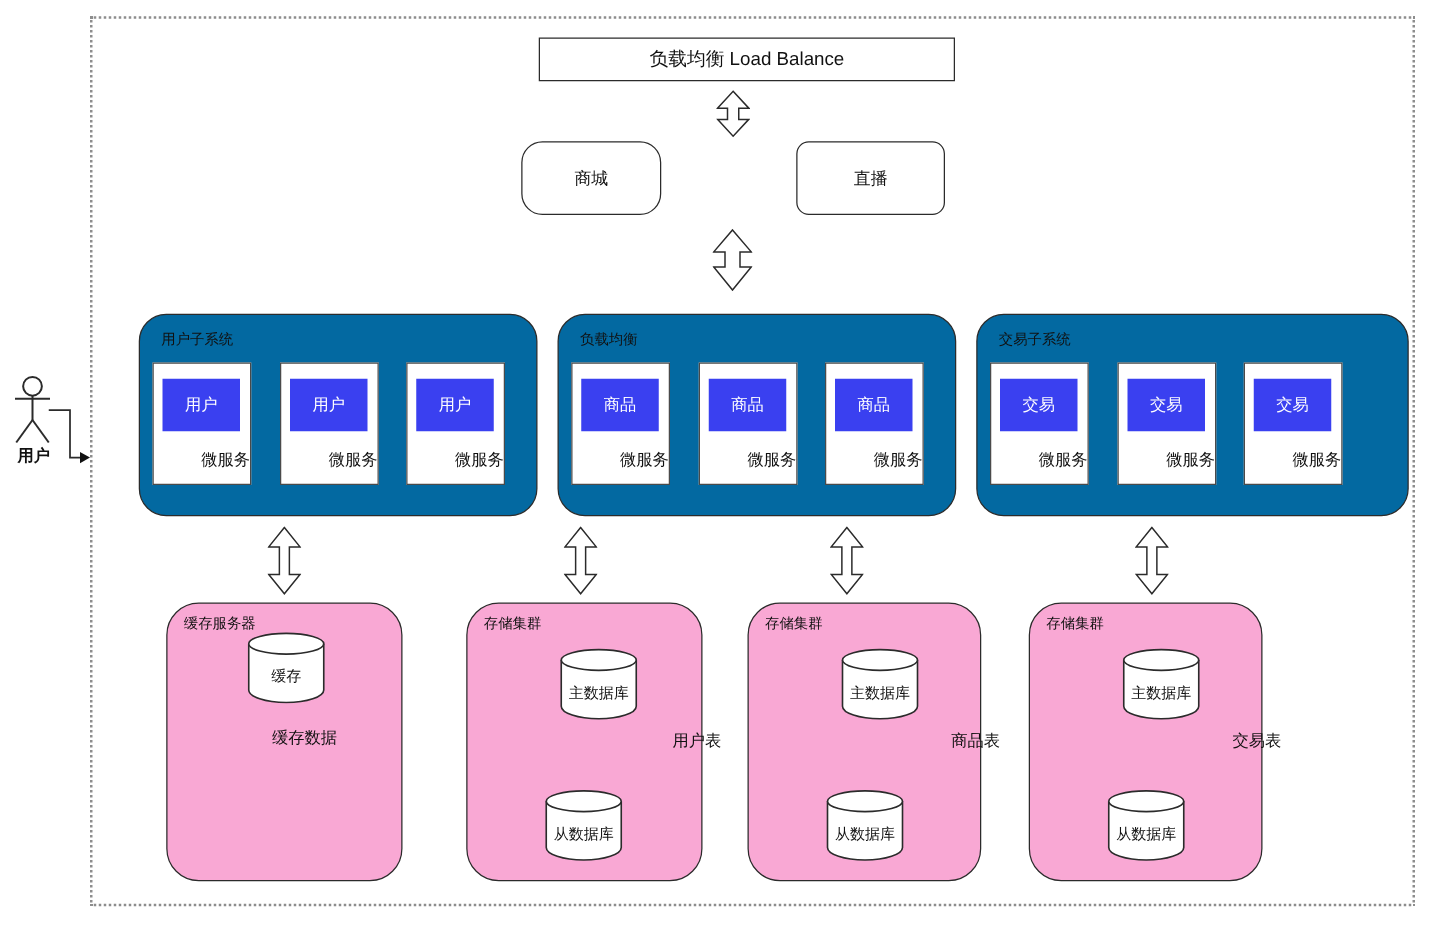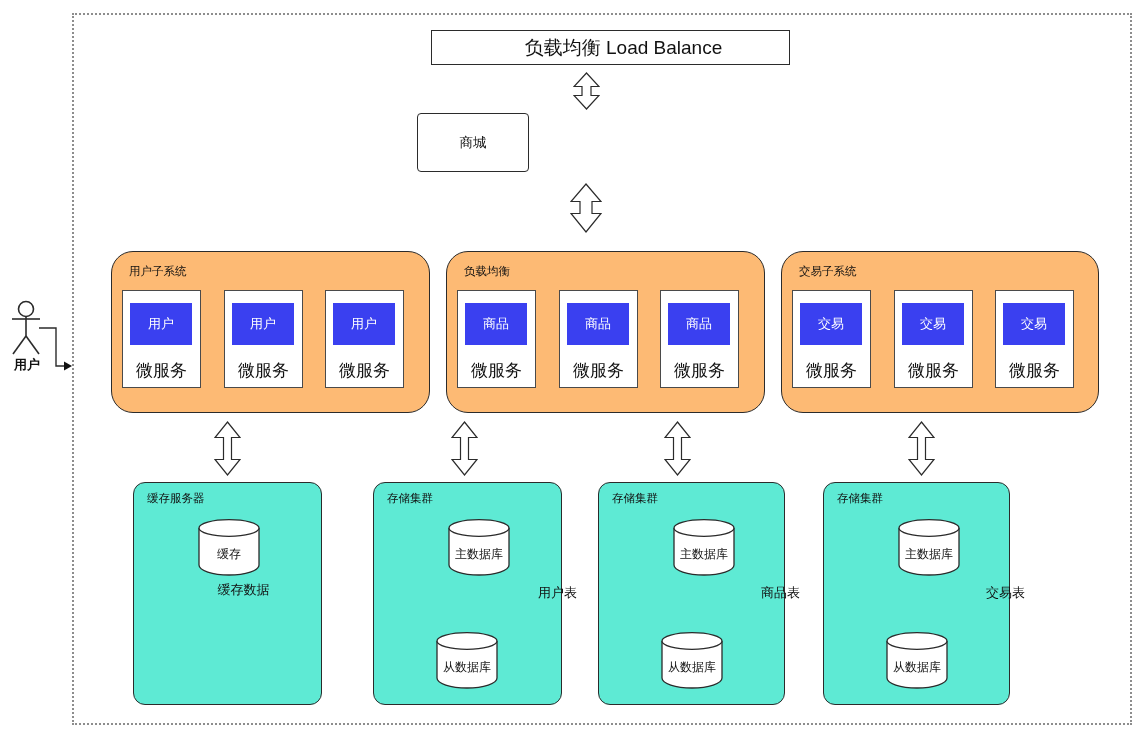--- a/index.html
+++ b/index.html
@@ -14,60 +14,60 @@
     font-family:"Liberation Sans",sans-serif;color:#111111;overflow:hidden;
   }
   .frame{
     position:absolute;left:72px;top:13px;width:1056px;height:708px;
     border:2px dotted var(--dots);
   }
   .node{
     position:absolute;border:1px solid var(--line);background:#ffffff;
     display:flex;align-items:center;justify-content:center;
   }
-  .lb{left:431px;top:30px;width:331px;height:33px;font-size:19px;padding-left:26px;}
-  .mall{left:417px;top:113px;width:110px;height:57px;border-radius:4px;font-size:13.5px;}
+  .lb{left:431px;top:30px;width:331px;height:33px;font-size:15px;}
+  .mall{left:417px;top:113px;width:110px;height:57px;border-radius:17px;font-size:13.5px;}
   .live{left:637px;top:113px;width:117px;height:57px;border-radius:10px;font-size:13.5px;}
   .subsystem{
     position:absolute;top:251px;height:160px;border:1px solid var(--line);
-    border-radius:22px;background:#fdba74;
+    border-radius:22px;background:#0369a1;
   }
   .sub1{left:111px;width:317px;}
   .sub2{left:446px;width:317px;}
-  .sub3{left:781px;width:316px;}
+  .sub3{left:781px;width:316px;padding-left:28px;}
   .sub-label{position:absolute;left:17px;top:12px;font-size:11.5px;white-space:nowrap;}
   .svc-card{
     position:absolute;top:38px;width:77px;height:96px;
     border:1px solid var(--card-line);background:#ffffff;
   }
   .pos1{left:10px;}.pos2{left:112px;}.pos3{left:213px;}
   .svc-blue{
     position:absolute;left:7px;top:12px;width:62px;height:42px;
     background:var(--service-fill);color:#ffffff;
     display:flex;align-items:center;justify-content:center;font-size:13px;
   }
-  .svc-type{position:absolute;left:0;top:68px;width:100%;text-align:center;font-size:17px;}
+  .svc-type{position:absolute;left:0;top:68px;width:100%;text-align:right;font-size:13px;}
   .arrow{position:absolute;}
   .store{
     position:absolute;top:482px;height:221px;border:1px solid var(--line);
-    border-radius:12px;background:#5eead4;
+    border-radius:26px;background:#f9a8d4;
   }
   .st1{left:133px;width:187px;}
   .st2{left:373px;width:187px;}
   .st3{left:598px;width:185px;}
   .st4{left:823px;width:185px;}
   .store-label{position:absolute;left:13px;top:8px;font-size:11.5px;white-space:nowrap;}
   .cyl{position:absolute;width:64px;height:58px;}
   .cyl svg{position:absolute;left:0;top:0;}
   .cyl-label{position:absolute;left:0;top:28px;width:100%;text-align:center;font-size:12px;white-space:nowrap;}
   .caption{position:absolute;left:16px;width:100%;text-align:center;font-size:13px;}
   .cap1{top:98px;}
   .capn{top:101px;text-align:right;}
   .cyl-top{top:35px;left:73px;}
-  .cyl-top-d1{top:35px;left:63px;}
+  .cyl-top-d1{top:22px;left:63px;}
   .cyl-bottom{top:148px;left:61px;}
   .actor{position:absolute;left:5px;top:295px;}
   .actor-label{
     position:absolute;left:5px;top:356px;width:44px;text-align:center;
     font-size:13px;font-weight:bold;
   }
 </style>
 </head>
 <body>
 
@@ -92,20 +92,23 @@
     <span>负载均衡 Load Balance</span>
   </div>
 
   <svg class="arrow" style="left:573px;top:72px;" width="27" height="38" viewBox="0 0 27 38">
     <path d="M13.5 1 L26 14.5 L18 14.5 L18 23.5 L26 23.5 L13.5 37 L1 23.5 L9 23.5 L9 14.5 L1 14.5 Z" fill="#ffffff" stroke="#2b2b2b" stroke-width="1.2"></path>
   </svg>
 
   <div class="node mall">
     <span>商城</span>
   </div>
+  <div class="node live">
+    <span>直播</span>
+  </div>
 
   <svg class="arrow" style="left:570px;top:183px;" width="32" height="50" viewBox="0 0 32 50">
     <path d="M16 1 L31 18.5 L22 18.5 L22 30.5 L31 30.5 L16 49 L1 30.5 L10 30.5 L10 18.5 L1 18.5 Z" fill="#ffffff" stroke="#2b2b2b" stroke-width="1.2"></path>
   </svg>
 
   <div class="subsystem sub1">
     <div class="sub-label">用户子系统</div>
     <div class="svc-card pos1">
       <div class="svc-blue">用户</div>
       <div class="svc-type">微服务</div>

